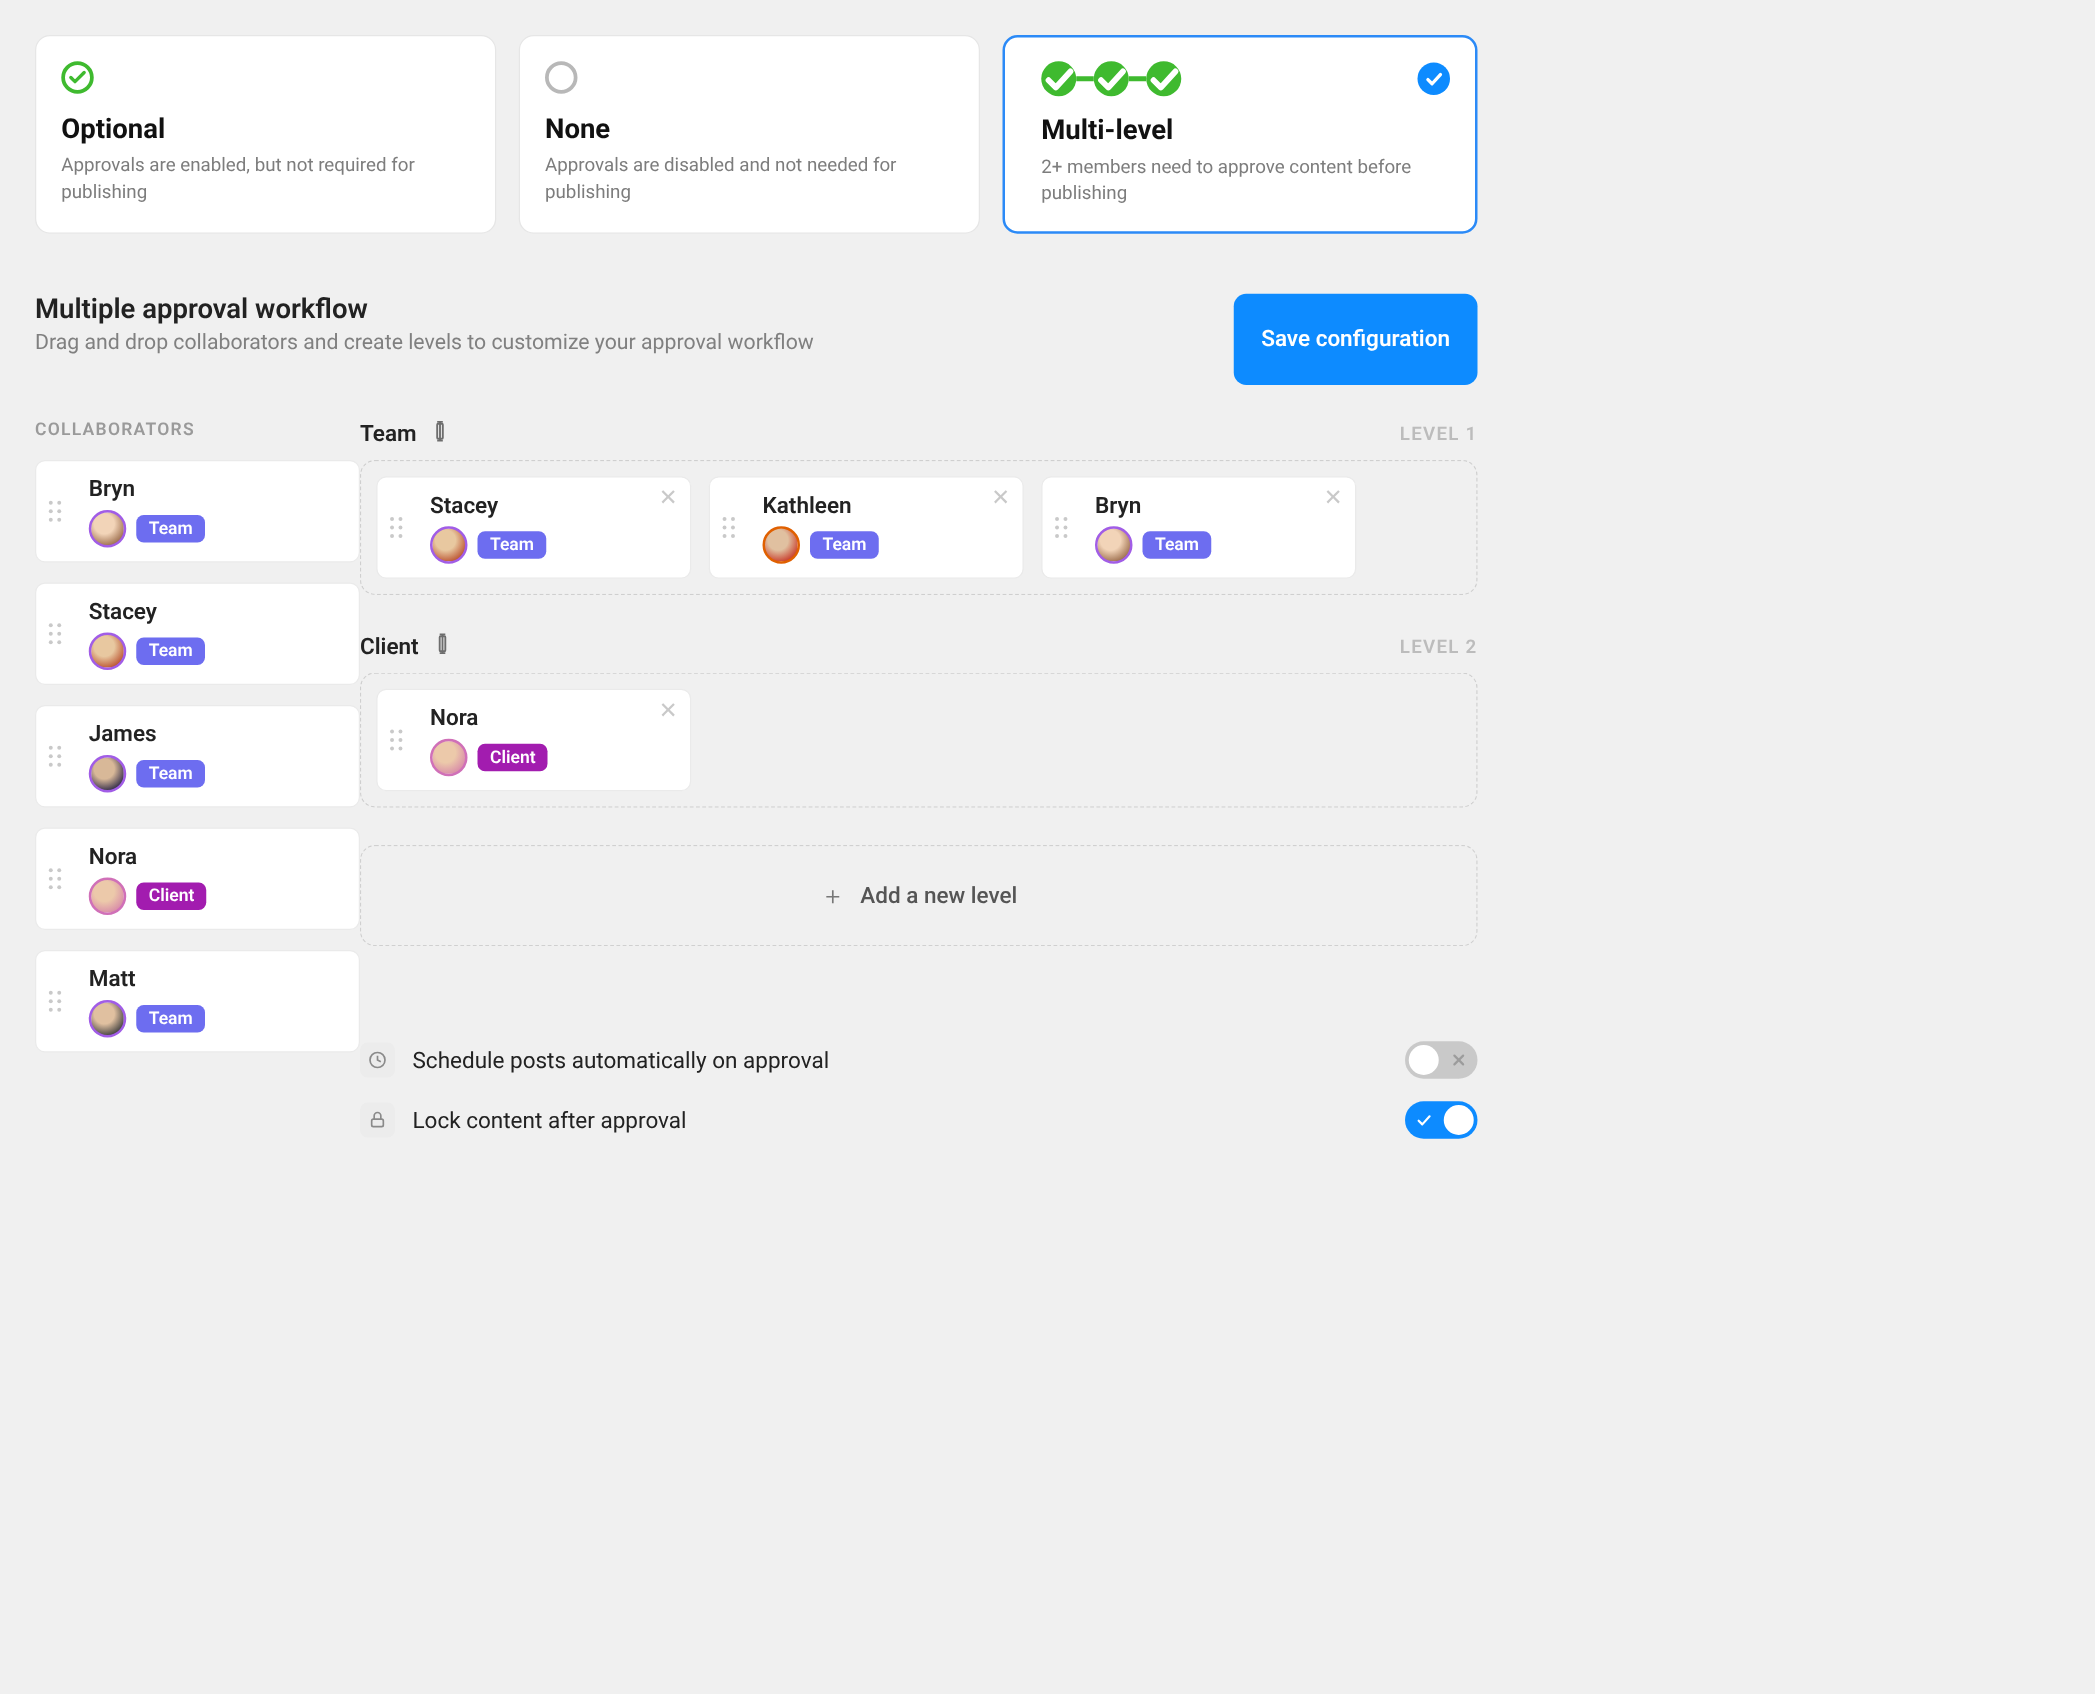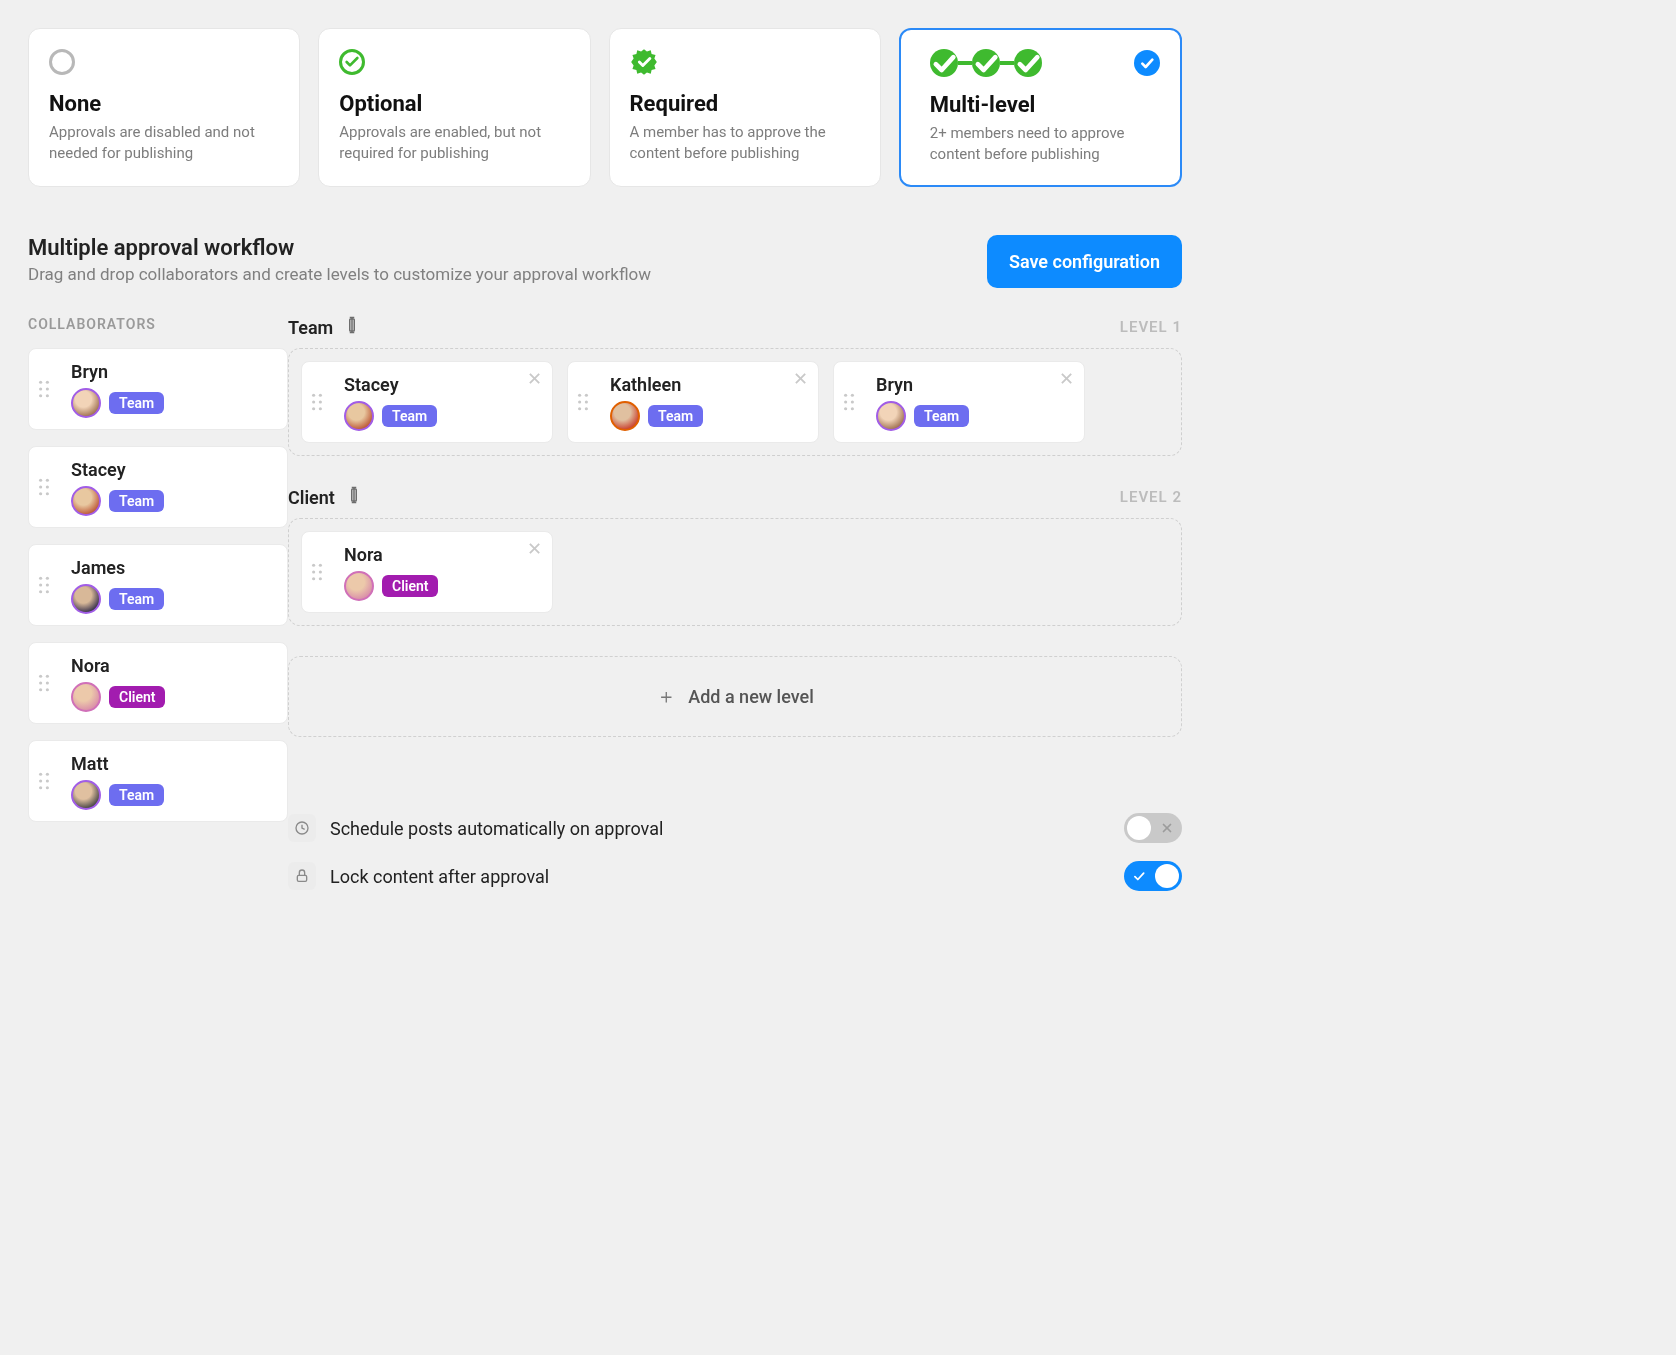--- a/index.html
+++ b/index.html
@@ -18,21 +18,21 @@
   .icon-check-circle { width: 26px; height: 26px; border-radius: 50%; border: 3px solid #3fba2f; display: flex; align-items: center; justify-content: center; }
   .icon-check-circle svg { width: 16px; height: 16px; }
   .icon-badge { width: 28px; height: 28px; display:flex; align-items:center; justify-content:center; }
   .multi-icons { display: flex; align-items: center; gap: 0; }
   .multi-icons .dot { width: 28px; height: 28px; border-radius: 50%; background: #3fba2f; display: flex; align-items: center; justify-content: center; }
   .multi-icons .bar { width: 14px; height: 4px; background: #3fba2f; }
 
   .section-header { display: flex; justify-content: space-between; align-items: flex-start; margin-bottom: 28px; }
   .section-title { font-size: 22px; font-weight: 600; color: #222; margin-bottom: 4px; }
   .section-sub { font-size: 17px; color: #808080; }
-  .save-btn { background: #0d8bff; color: #fff; border: none; border-radius: 10px; padding: 16px 22px; font-size: 18px; font-weight: 600; cursor: pointer; }
+  .save-btn { background: #0d8bff; color: #fff; border: none; border-radius: 10px; padding: 26px 22px; font-size: 18px; font-weight: 600; cursor: pointer; }
 
   .workflow-area { display: flex; align-items: flex-start; }
   .sidebar { width: 260px; }
   .sidebar-title { font-size: 14px; font-weight: 600; letter-spacing: 1px; color: #9a9a9a; margin-bottom: 16px; }
   .collab-list { display: flex; flex-direction: column; gap: 16px; }
   .collab-item { background: #fff; border: 1px solid #eaeaea; border-radius: 8px; display: flex; align-items: stretch; height: 82px; overflow: hidden; }
   .drag-handle { width: 30px; display: flex; align-items: center; justify-content: center; color: #c9c9c9; cursor: grab; flex-shrink: 0; }
   .drag-handle svg { width: 12px; height: 18px; }
   .collab-body { padding: 10px 12px; display: flex; flex-direction: column; justify-content: center; gap: 6px; flex: 1; }
   .collab-name { font-size: 18px; font-weight: 600; color: #222; }
@@ -79,50 +79,38 @@
   .av-e { background: radial-gradient(circle at 40% 35%, #e0c0a0 35%, #3d3d3d 80%); }
   .av-f { background: radial-gradient(circle at 40% 35%, #e0c0a0 35%, #c83a2a 80%); border-color:#e06000; }
 </style>
 </head>
 <body>
 
 <div class="options-row">
 
   <div class="option-card">
     <div class="option-icon-row">
-      <span class="icon-none"></span>
-    </div>
-    <div class="option-title">None</div>
-    <div class="option-desc">Approvals are disabled and not needed for publishing</div>
-  </div>
-
-  <div class="option-card">
-    <div class="option-icon-row">
       <span class="icon-check-circle">
         <svg viewBox="0 0 24 24" fill="none" stroke="#3fba2f" stroke-width="4" stroke-linecap="round" stroke-linejoin="round">
             <polyline points="4 12 9 17 20 6"></polyline>
           </svg>
       </span>
     </div>
     <div class="option-title">Optional</div>
     <div class="option-desc">Approvals are enabled, but not required for publishing</div>
   </div>
 
   <div class="option-card">
     <div class="option-icon-row">
-      <span class="icon-badge">
-        <svg viewBox="0 0 24 24" width="28" height="28">
-            <path fill="#3fba2f" d="M12 1l2.5 2.1L17.8 2l.7 3.2L21.9 6l-1 3.1L23 12l-2.1 2.9 1 3.1-3.4.8-.7 3.2-3.3-1.1L12 23l-2.5-2.1L6.2 22l-.7-3.2L2.1 18l1-3.1L1 12l2.1-2.9-1-3.1 3.4-.8.7-3.2 3.3 1.1z"></path>
-            <polyline points="8 12 11 15 17 9" fill="none" stroke="#fff" stroke-width="2.5" stroke-linecap="round" stroke-linejoin="round"></polyline>
-          </svg>
-      </span>
-    </div>
-    <div class="option-title">Required</div>
-    <div class="option-desc">A member has to approve the content before publishing</div>
-  </div>
+      <span class="icon-none"></span>
+    </div>
+    <div class="option-title">None</div>
+    <div class="option-desc">Approvals are disabled and not needed for publishing</div>
+  </div>
+
 
   <div class="option-card selected">
     <div class="option-icon-row">
       <span class="multi-icons">
         <span class="dot">
             <svg viewBox="0 0 24 24" fill="none" stroke="#fff" stroke-width="4" stroke-linecap="round" stroke-linejoin="round">
               <polyline points="5 13 10 18 20 7"></polyline>
             </svg>
           </span>
         <span class="bar"></span>

